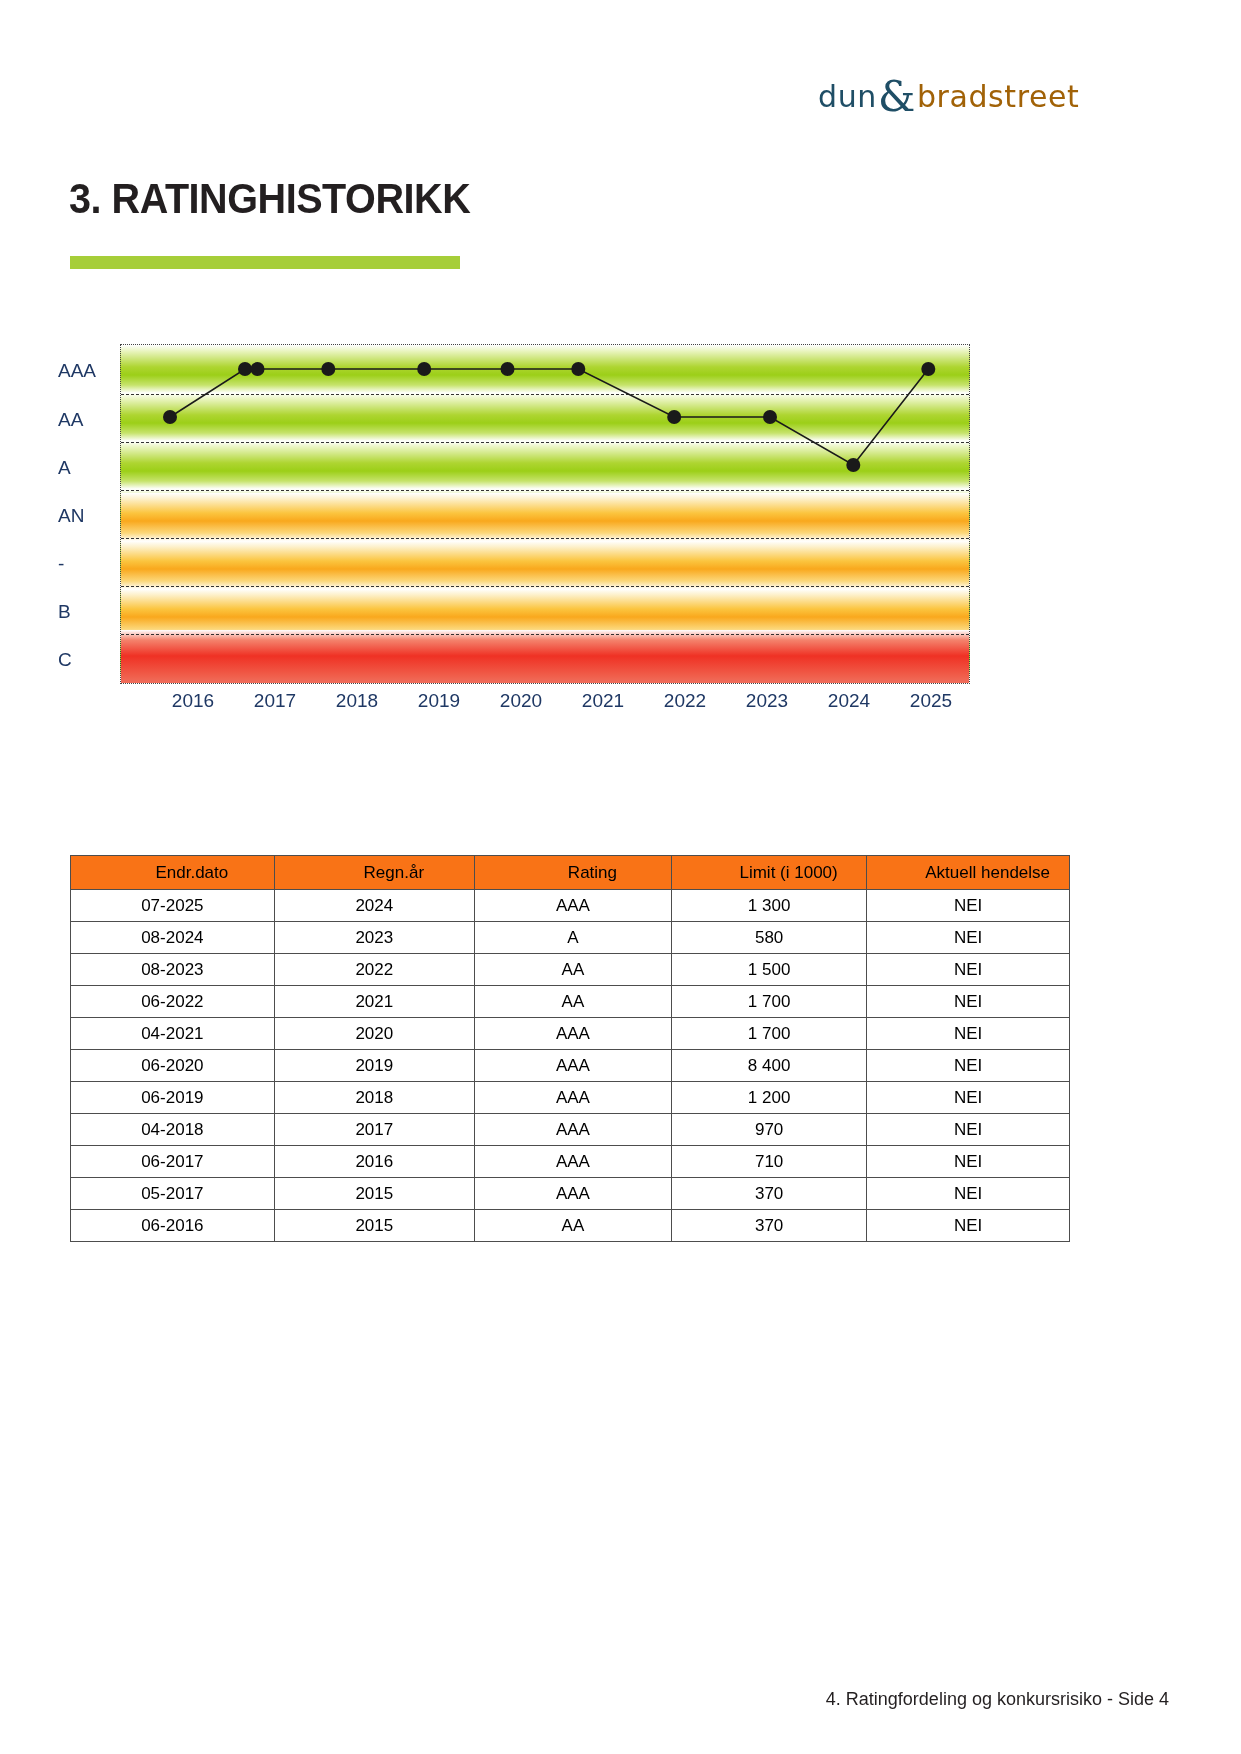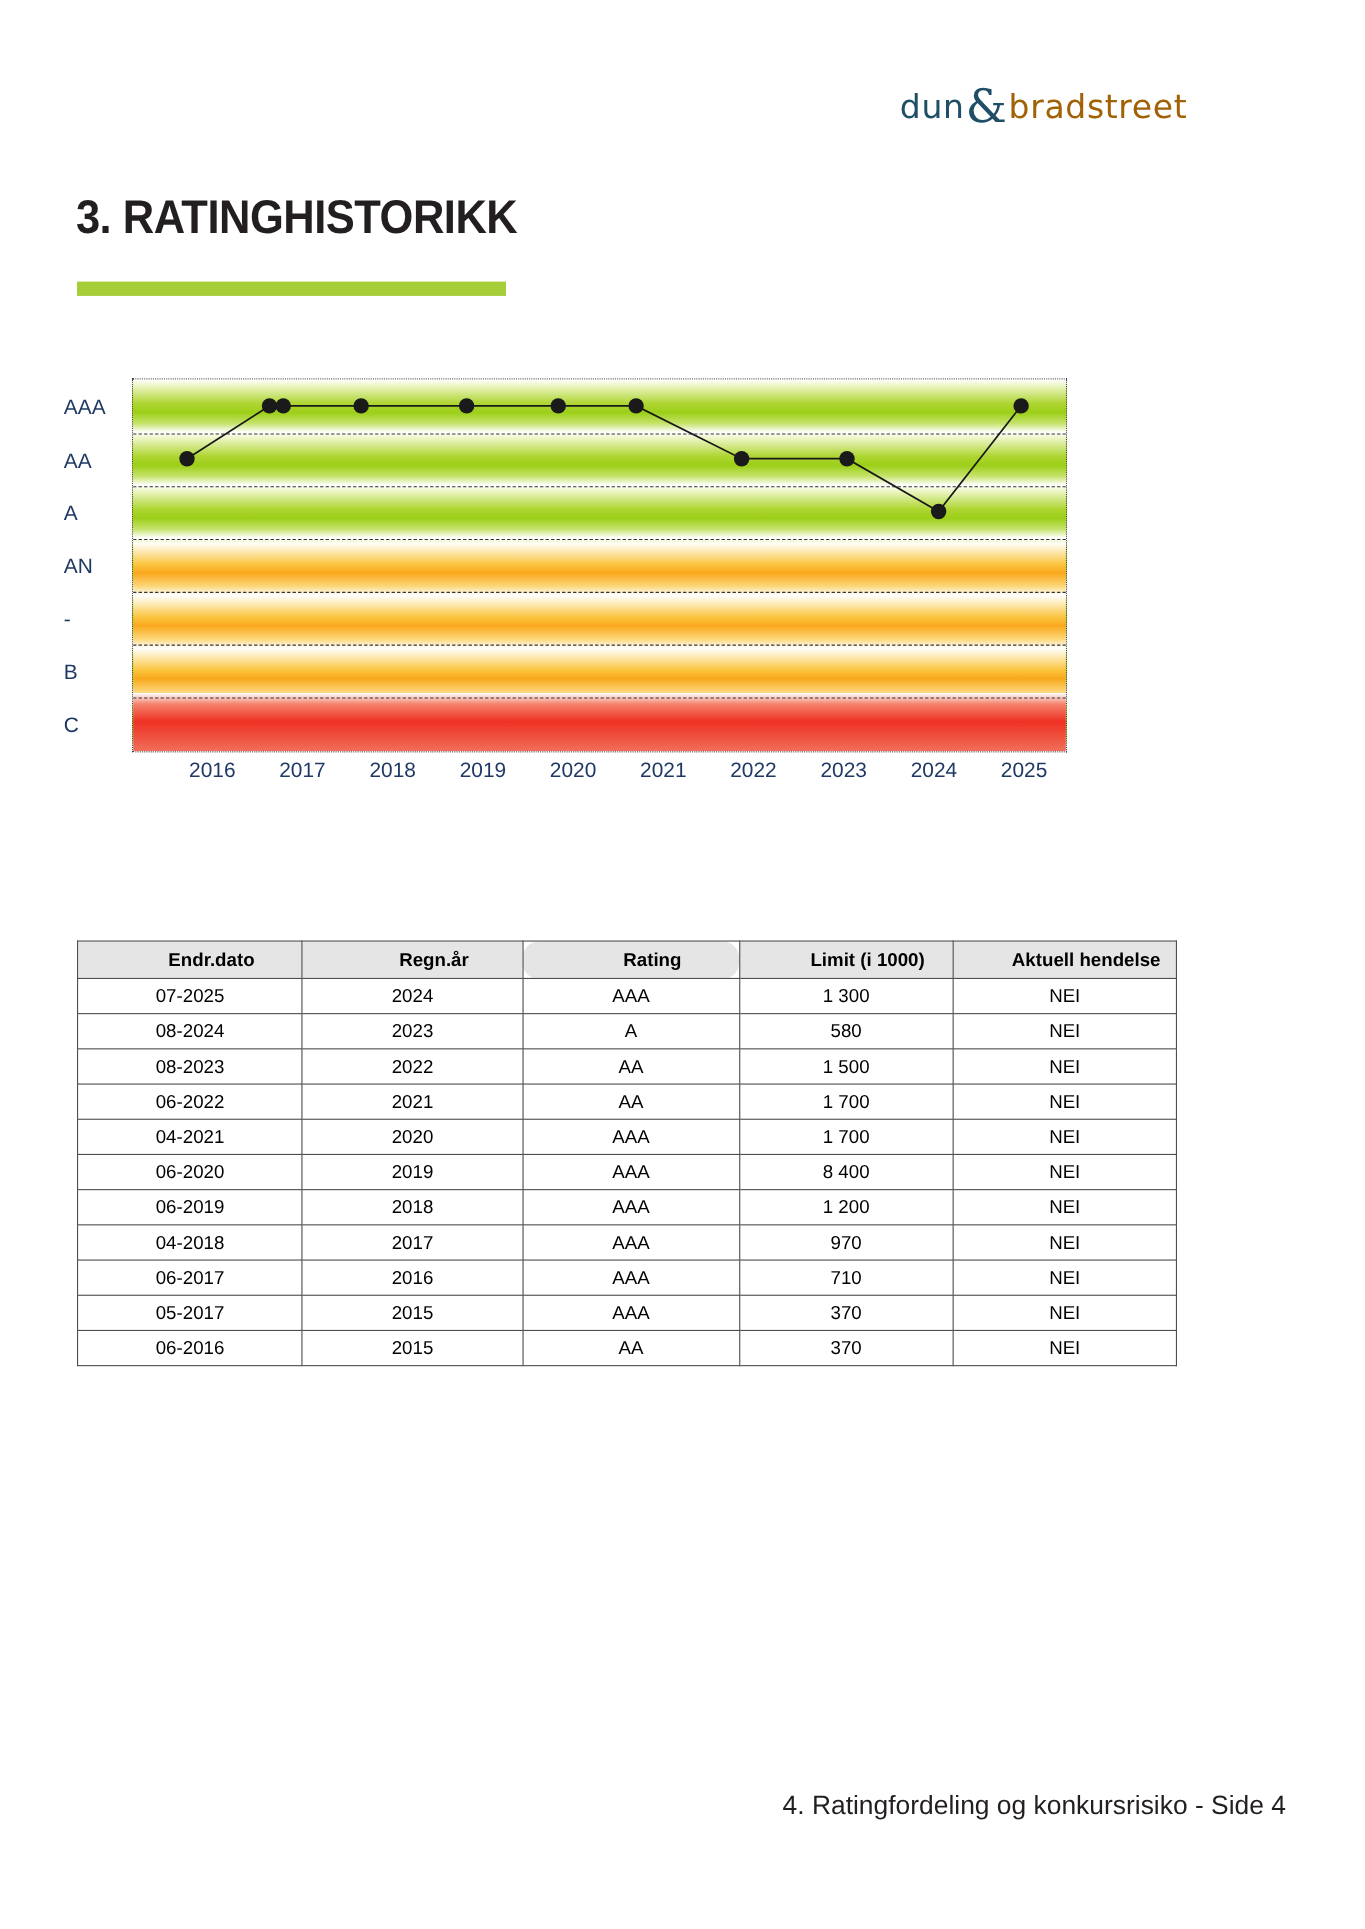--- a/index.html
+++ b/index.html
@@ -158,37 +158,37 @@
   }
   .rating-table th,
   .rating-table td {
     border: 1px solid #4d4d4d;
     text-align: center;
     padding: 0;
     height: 31px;
     font-weight: normal;
   }
   .rating-table thead th {
-    background: #e5e5e5;
-    font-weight: bold;
+    background: #f97316;
+    font-weight: normal;
     height: 33px;
     padding-left: 39px;
   }
   .c-date  { width: 200px; }
   .c-year  { width: 200px; }
-  .c-rate  { width: 200px; border-radius: 15px; }
+  .c-rate  { width: 200px; }
   .c-limit { width: 200px; }
   .c-event { width: 200px; }
 
   
   .footer {
     position: absolute;
     right: 72px;
-    top: 1628px;
-    font-size: 24px;
+    top: 1689px;
+    font-size: 18px;
     color: #231F20;
     white-space: nowrap;
   }
 </style>
 </head>
 <body>
 
 <div class="logo">
   <span class="dun">dun</span><span class="amp">&amp;</span><span class="brad">bradstreet</span>
 </div>

